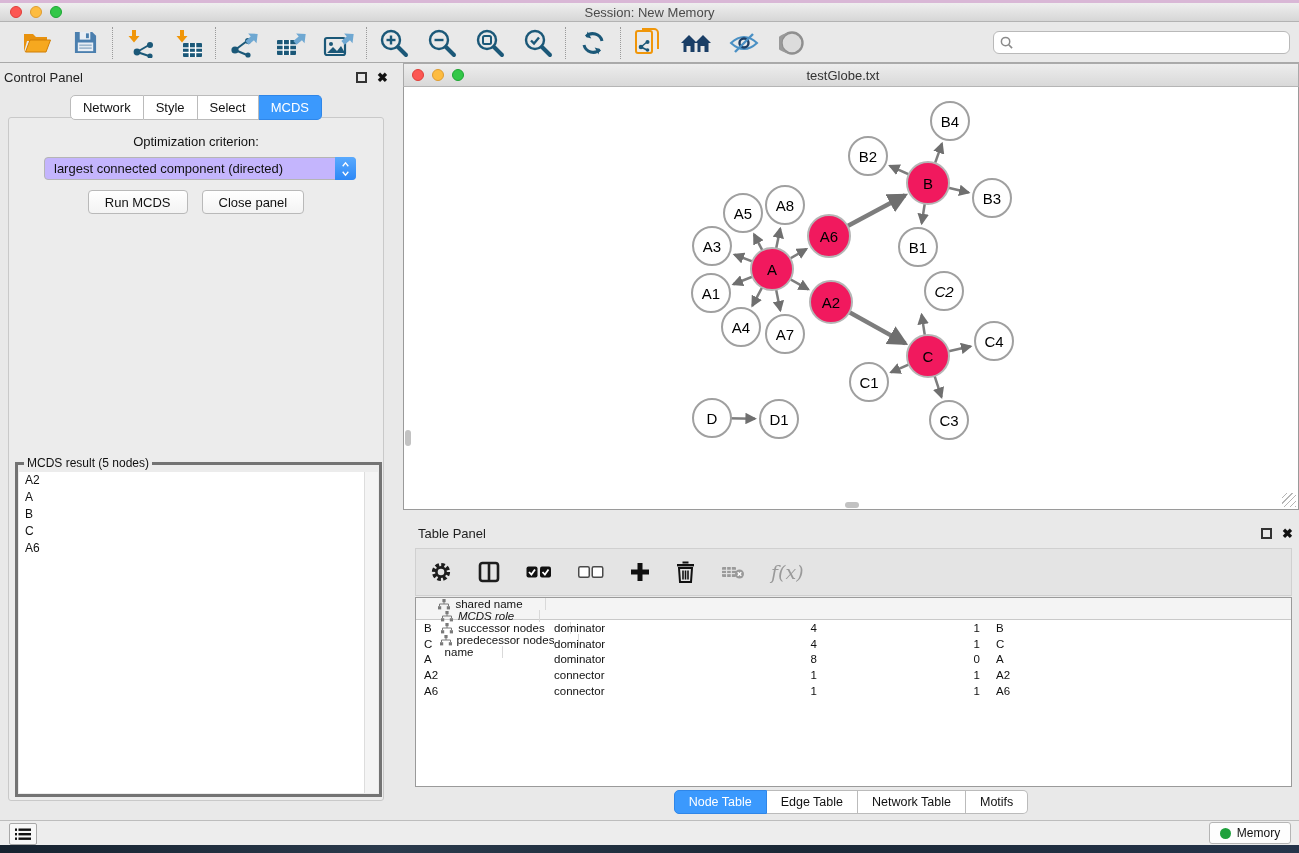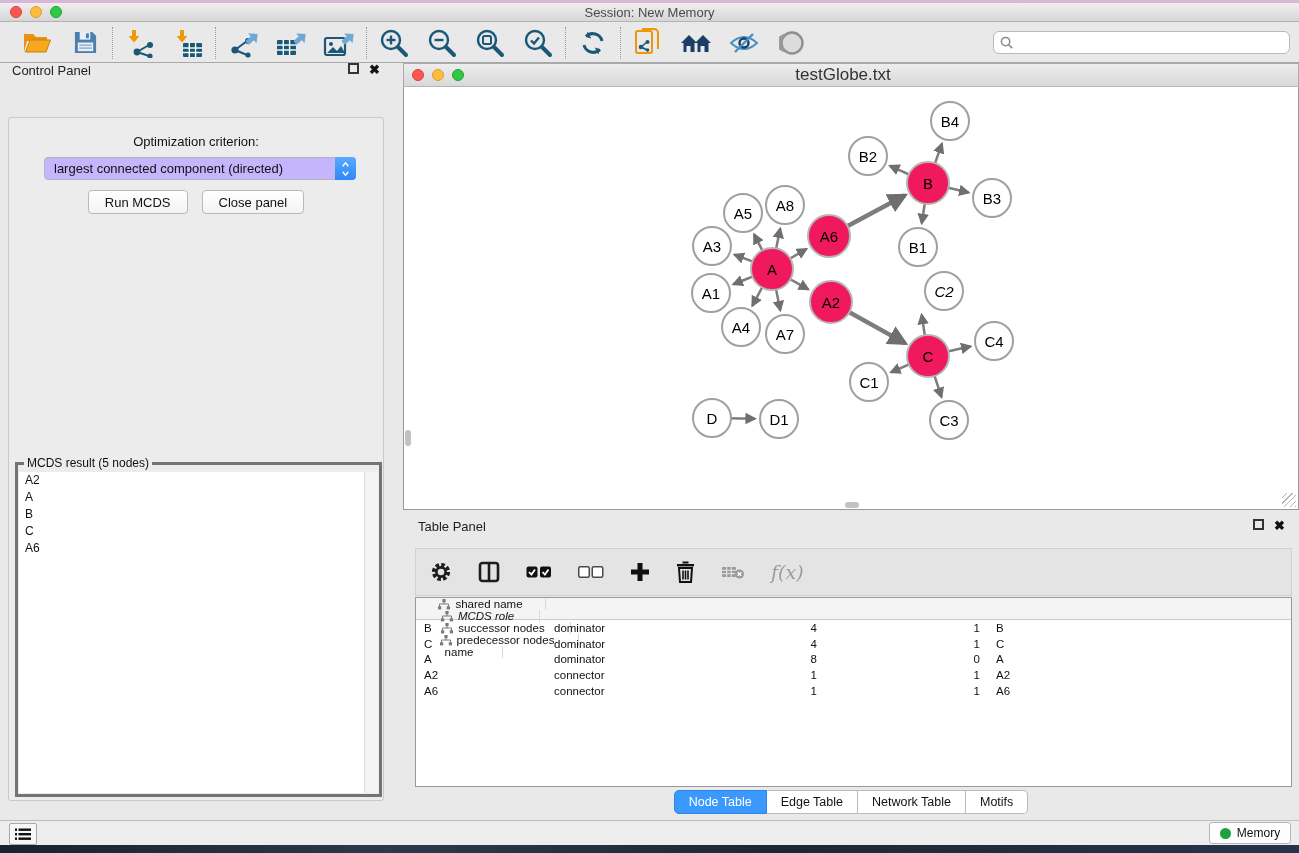--- a/index.html
+++ b/index.html
@@ -23,21 +23,21 @@
     border-bottom:1px solid #a9a9a9; display:flex; align-items:center; padding-left:10px; }
   .tb-group { display:flex; align-items:center; gap:14px; padding:0 10px; }
   .tb-sep { width:1px; height:32px; border-left:1px dotted #9a9a9a; }
   .tb-btn { width:34px; height:32px; display:flex; align-items:center; justify-content:center; }
   .search-wrap { position:absolute; right:9px; top:8px; width:297px; height:23px; background:#fff;
     border:1px solid #b9b9b9; border-radius:6px; display:flex; align-items:center; padding:0 6px; }
   .search-wrap input { border:none; outline:none; flex:1; font-size:12px; margin-left:4px; font-family:"Liberation Sans",sans-serif; background:transparent;}
 
   
   .control-panel { position:absolute; left:0; top:63px; width:392px; height:757px; }
-  .panel-header { height:28px; display:flex; padding:0 12px; font-size:13px; color:#222; }
+  .panel-header { height:28px; display:flex; align-items:center; padding:0 4px; font-size:13px; color:#222; }
   .panel-header .spacer{ flex:1; }
   .float-ic { width:11px; height:11px; border:2px solid #333; margin-right:10px; }
   .close-ic { font-size:13px; color:#111; font-weight:bold; line-height:1; }
   .cp-tabs { position:absolute; left:0; top:32px; width:100%; display:flex; justify-content:center; z-index:2; }
   .cp-tab { font-size:13px; padding:4px 12px; background:#fff; border:1px solid #bbb; border-left:none; color:#111; }
   .cp-tab:first-child { border-left:1px solid #bbb; border-radius:5px 0 0 5px; }
   .cp-tab:last-child { border-radius:0 5px 5px 0; }
   .cp-tab.active { background:#3b99fd; border-color:#2f86e8; color:#fff; }
   .cp-content { position:absolute; left:8px; top:54px; width:376px; height:684px; background:#ececec;
     border:1px solid #c9c9c9; border-radius:3px; }
@@ -57,21 +57,21 @@
   fieldset.mcds-box { background:#ececec; }
   .mcds-list { position:absolute; left:1px; top:2px; right:15px; bottom:1px; background:#fff; overflow:hidden; }
   .mcds-item { font-size:12px; color:#111; padding:1px 0 1px 6px; line-height:15px;}
   .mcds-scroll { position:absolute; top:2px; right:1px; bottom:1px; width:14px; background:#f4f4f4; border-left:1px solid #ddd; }
 
   
   .net-window { position:absolute; left:403px; top:63px; width:896px; height:453px; }
   .net-titlebar { height:24px; background:linear-gradient(#ededed,#d9d9d9); border:1px solid #aaa; border-bottom:1px solid #b5b5b5;
     display:flex; align-items:center; position:relative; }
   .net-titlebar .traffic { margin-left:8px; }
-  .net-title { position:absolute; left:0; right:16px; text-align:center; font-size:17px; color:#333; }
+  .net-title { position:absolute; left:0; right:16px; text-align:center; font-size:13px; color:#333; }
   .net-canvas { position:absolute; left:0; top:24px; width:896px; height:423px; background:#fff;
     border:1px solid #9a9a9a; border-top:none; }
   .net-canvas svg.graph { position:absolute; left:0; top:0; }
   .gnode { position:absolute; border-radius:50%; display:flex; align-items:center; justify-content:center;
     font-size:15px; color:#000; background:#fff; border:2px solid #a0a0a0; }
   .gnode.pink { background:#f1195e; border-color:#b5b5b5; }
   .vscroll-thumb { position:absolute; left:1px; top:343px; width:6px; height:16px; background:#c2c2c2; border-radius:3px; }
   .hscroll-thumb { position:absolute; left:441px; bottom:1px; width:14px; height:6px; background:#c2c2c2; border-radius:3px; }
   .resize-grip { position:absolute; right:2px; bottom:2px; width:14px; height:14px;
     background:repeating-linear-gradient(135deg, transparent 0 3px, #b5b5b5 3px 4px); }
@@ -292,20 +292,26 @@
   </div>
 </div>
 
 <div class="control-panel">
   <div class="panel-header">
     <span>Control Panel</span>
     <span class="spacer"></span>
     <span class="float-ic"></span>
     <span class="close-ic">✖</span>
   </div>
+  <div class="cp-tabs">
+      <div class="cp-tab">Network</div>
+      <div class="cp-tab">Style</div>
+      <div class="cp-tab">Select</div>
+      <div class="cp-tab active">MCDS</div>
+    </div>
   <div class="cp-content">
     <div class="opt-label">Optimization criterion:</div>
     <div class="dropdown">
       <span class="val">largest connected component (directed)</span>
       <span class="dd-stepper">
         <svg class="chev" viewBox="0 0 10 7">
             <path d="M1 6 L5 1 L9 6" fill="none" stroke="#fff" stroke-width="1.8"></path>
           </svg>
         <svg class="chev" viewBox="0 0 10 7">
             <path d="M1 1 L5 6 L9 1" fill="none" stroke="#fff" stroke-width="1.8"></path>

